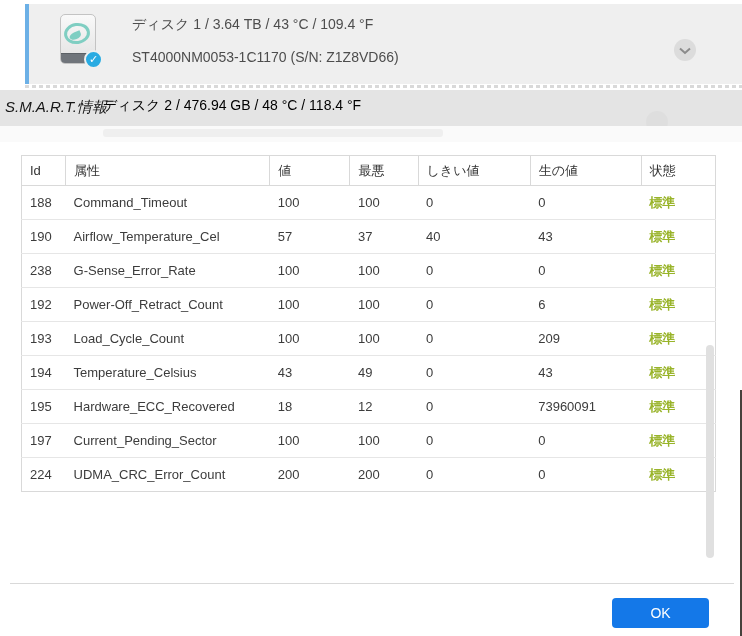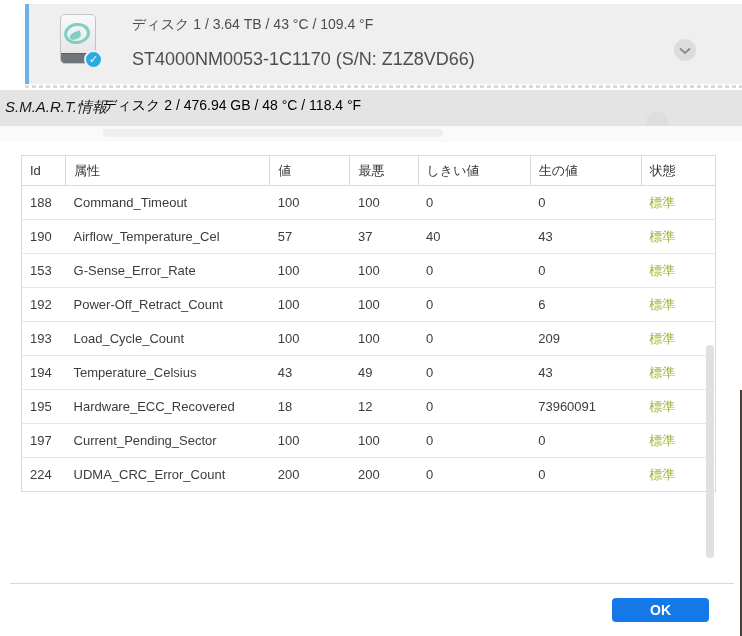--- a/index.html
+++ b/index.html
@@ -14,21 +14,21 @@
   .disk-item {
     position:absolute; left:25px; top:4px; right:0; height:80px;
     background:#efefef; border-left:4px solid var(--accent-bar,#6cb0e6);
     cursor:pointer;
   }
   .dashed-sep {
     position:absolute; left:25px; right:0; top:85px; height:3px;
     background-image:repeating-linear-gradient(90deg,#d9d9d9 0 4px,transparent 4px 7px);
   }
   .disk-title { position:absolute; left:103px; top:12px; font-size:14px; color:#4d4d4d; }
-  .disk-serial { position:absolute; left:103px; top:45px; font-size:18px; color:#4d4d4d; }
+  .disk-serial { position:absolute; left:103px; top:45px; font-size:14px; color:#4d4d4d; }
 
   
   .drive { position:absolute; left:31px; top:10px; width:36px; height:50px; }
   .drive-body {
     position:absolute; inset:0; border-radius:5px;
     background:linear-gradient(#f9f9f9,#e2e2e2);
     border:1px solid #c3c3c3;
   }
   .drive-bottom {
     position:absolute; left:1px; right:1px; bottom:1px; height:10px;
@@ -89,36 +89,36 @@
     font-size:13px; color:#3c3c3c;
   }
   .smart-table th {
     border:1px solid #d9d9d9; height:30px; font-weight:normal;
     text-align:left; padding:0 0 0 8px; color:#333; background:#fff;
   }
   .smart-table td {
     border-top:1px solid #e6e6e6; height:34px; padding:0 0 0 8px;
     white-space:nowrap; overflow:hidden;
   }
-  .smart-table td.status { color:var(--status-ok,#99b42a); }
+  .smart-table td.status { color:var(--status-ok,#99b42a);font-weight:bold; }
 
   .scroll-thumb {
     position:absolute; left:706px; top:345px; width:8px; height:213px;
     background:#e0e0e0; border-radius:4px; cursor:grab;
   }
 
   
   .footer-divider {
     position:absolute; left:10px; top:583px; width:724px; height:0;
     border-top:1px solid #d9d9d9;
   }
   .ok-button {
-    position:absolute; left:612px; top:598px; width:97px; height:24px;
+    position:absolute; left:612px; top:598px; width:97px; height:30px;
     background:var(--ok-button,#1478e8); color:#fff; border:none;
-    border-radius:4px; font-size:14px; font-weight:bold;
+    border-radius:4px; font-size:14px; font-weight:normal;
     font-family:inherit; cursor:pointer;
   }
   .right-edge-line {
     position:absolute; right:0; top:390px; width:2px; height:246px;
     background:#46413c;
   }
 </style>
 </head>
 <body>
 
@@ -184,21 +184,21 @@
         <tr>
       <td>190</td>
       <td>Airflow_Temperature_Cel</td>
       <td>57</td>
       <td>37</td>
       <td>40</td>
       <td>43</td>
       <td class="status">標準</td>
     </tr>
         <tr>
-      <td>153</td>
+      <td>238</td>
       <td>G-Sense_Error_Rate</td>
       <td>100</td>
       <td>100</td>
       <td>0</td>
       <td>0</td>
       <td class="status">標準</td>
     </tr>
         <tr>
       <td>192</td>
       <td>Power-Off_Retract_Count</td>

